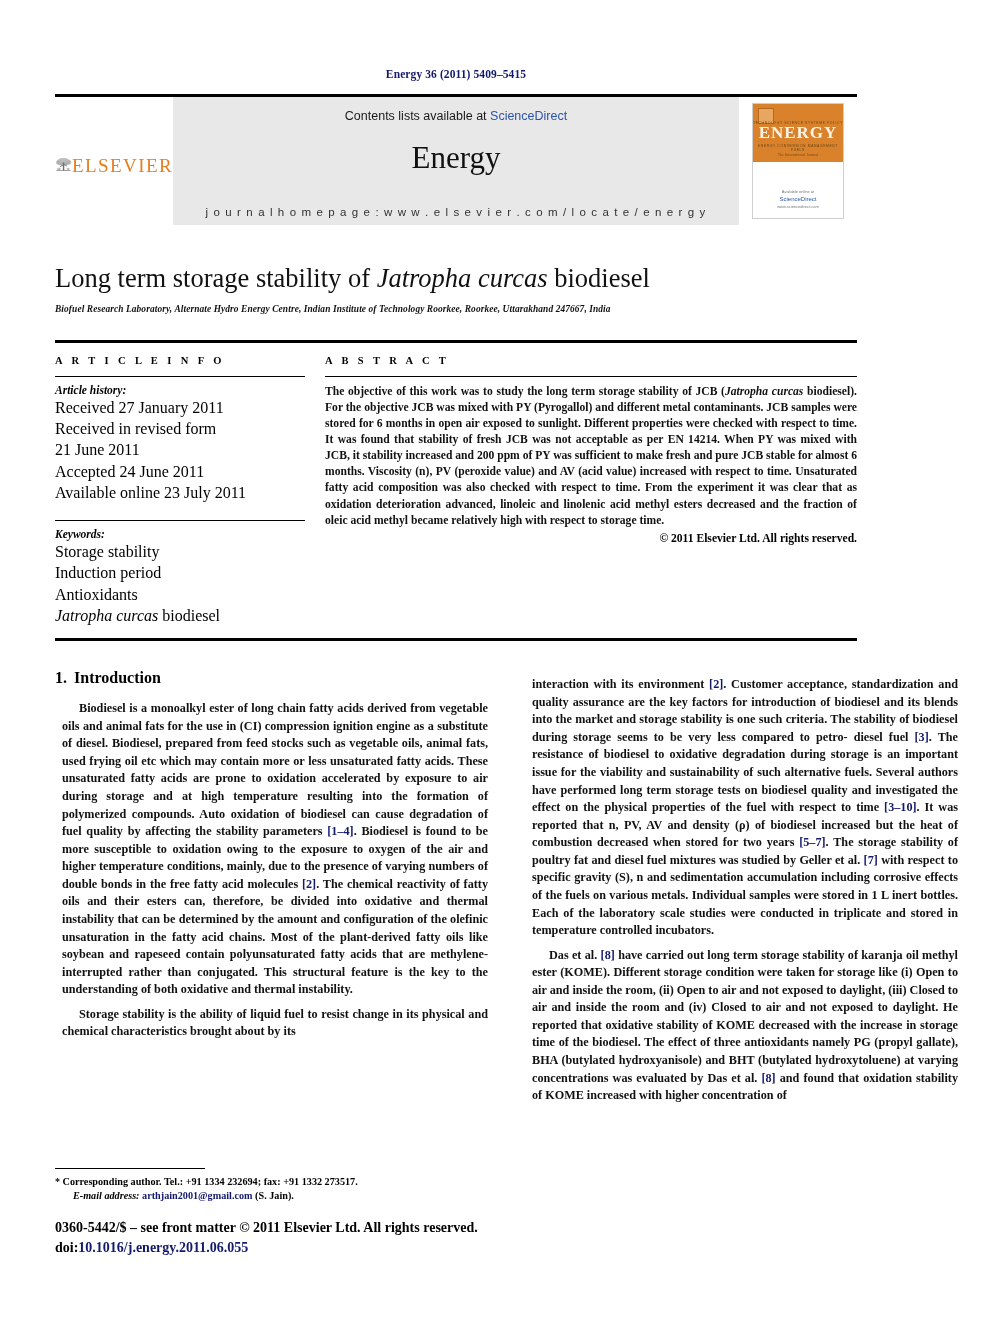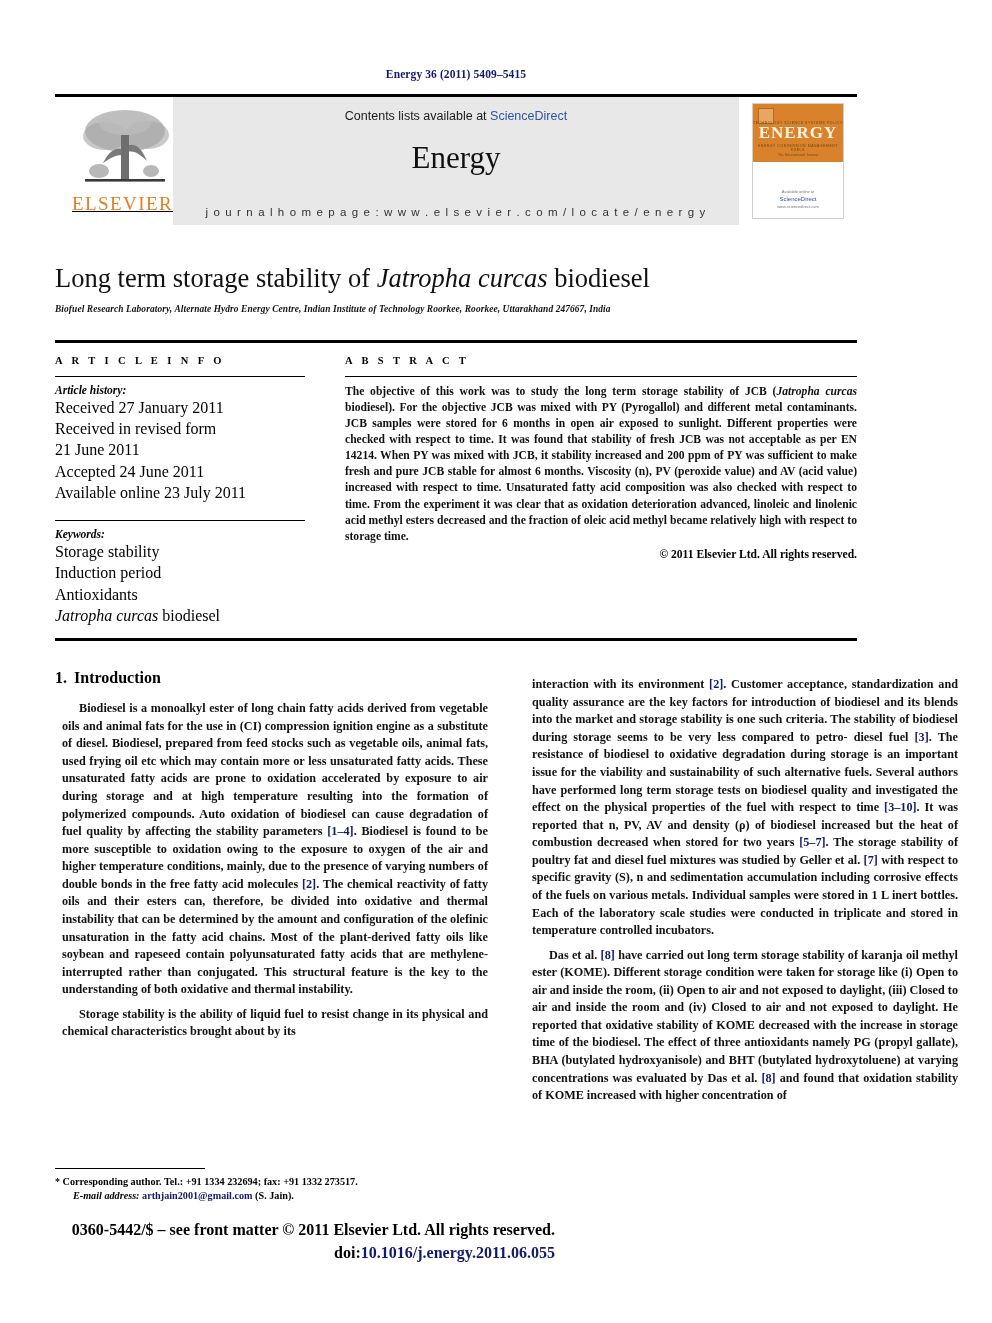--- a/index.html
+++ b/index.html
@@ -40,26 +40,24 @@
     border-top: 3px solid #000;
     height: 131px;
     display: flex;
     align-items: stretch;
     box-sizing: border-box;
   }
   .masthead-logo {
     width: 118px;
     flex: 0 0 118px;
     display: flex;
-    flex-direction: column;
-    align-items: flex-end;
+    align-items: center;
     justify-content: flex-start;
     padding-top: 8px;
     box-sizing: border-box;
-    text-decoration: underline;
   }
   .elsevier-tree { display:block; }
   .elsevier-word {
     font-family: "Liberation Serif", serif;
     font-size: 19px;
     letter-spacing: 1.4px;
     color: #e87d1e;
     margin-top: 1px;
     line-height: 1;
   }
@@ -200,21 +198,21 @@
     margin-top: 9px;
     letter-spacing: 0.1px;
   }
 
   
   .info-panel {
     margin: 26px 55px 0 55px;
     border-top: 3px solid #000;
     padding-top: 12px;
     display: flex;
-    gap: 40px;
+    gap: 20px;
     box-sizing: border-box;
   }
   .col-info { width: 250px; flex: 0 0 250px; }
   .col-abstract { flex: 1 1 auto; }
   .sec-label {
     font-family: "Liberation Serif", serif;
     font-weight: bold;
     font-size: 10.5px;
     letter-spacing: 3.4px;
     color: #000;
@@ -311,23 +309,22 @@
   .fn-line .star { font-size: 10px; }
   .fn-email-label { font-style: italic; }
   .fn-link { color: #13196b; text-align: center; }
   .footer-meta {
     position: absolute;
     left: 55px;
     top: 1218px;
     width: 500px;
     font-family: "Liberation Serif", serif;
     font-weight: bold;
-    font-size: 16px;
+    font-size: 14px;
     line-height: 1.45;
-    text-align: right;
   }
   .footer-meta .doi-link { color: #13196b; margin-top: 12px; }
 </style>
 </head>
 <body>
 
 <div class="page">
 
   <div class="running-head">Energy 36 (2011) 5409–5415</div>
 

